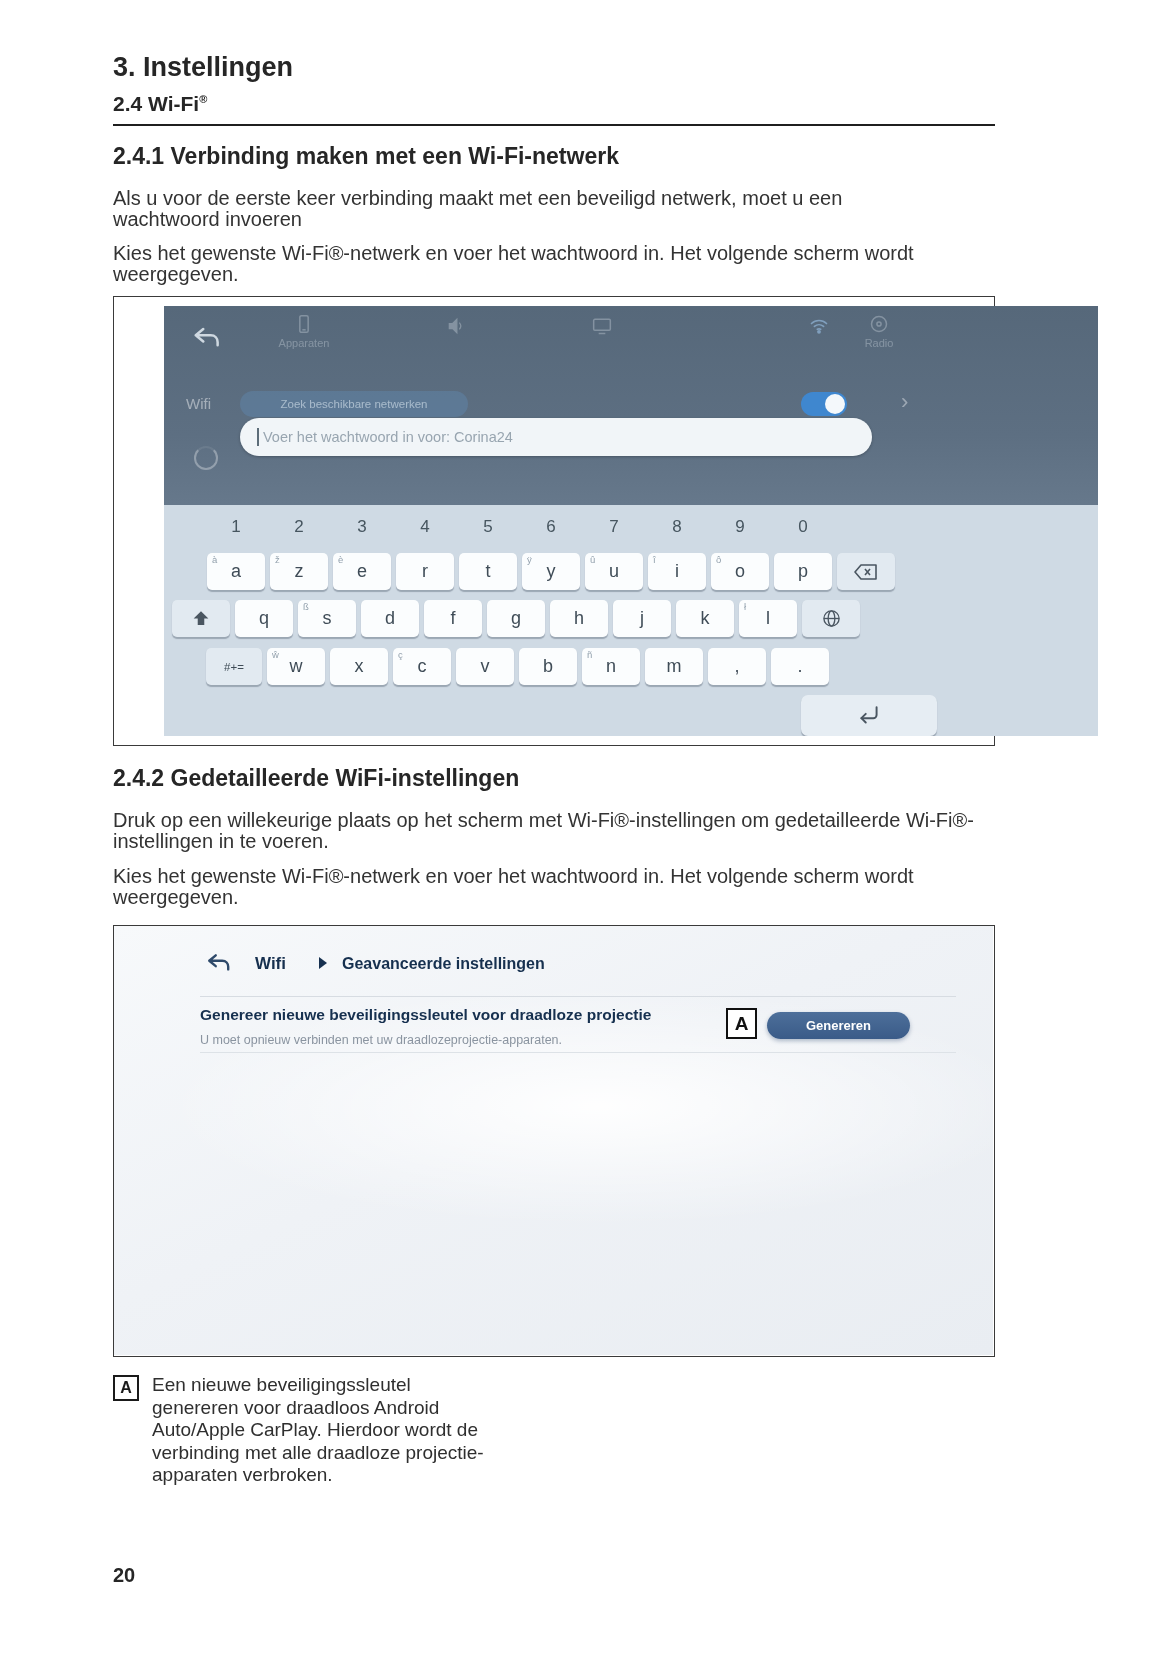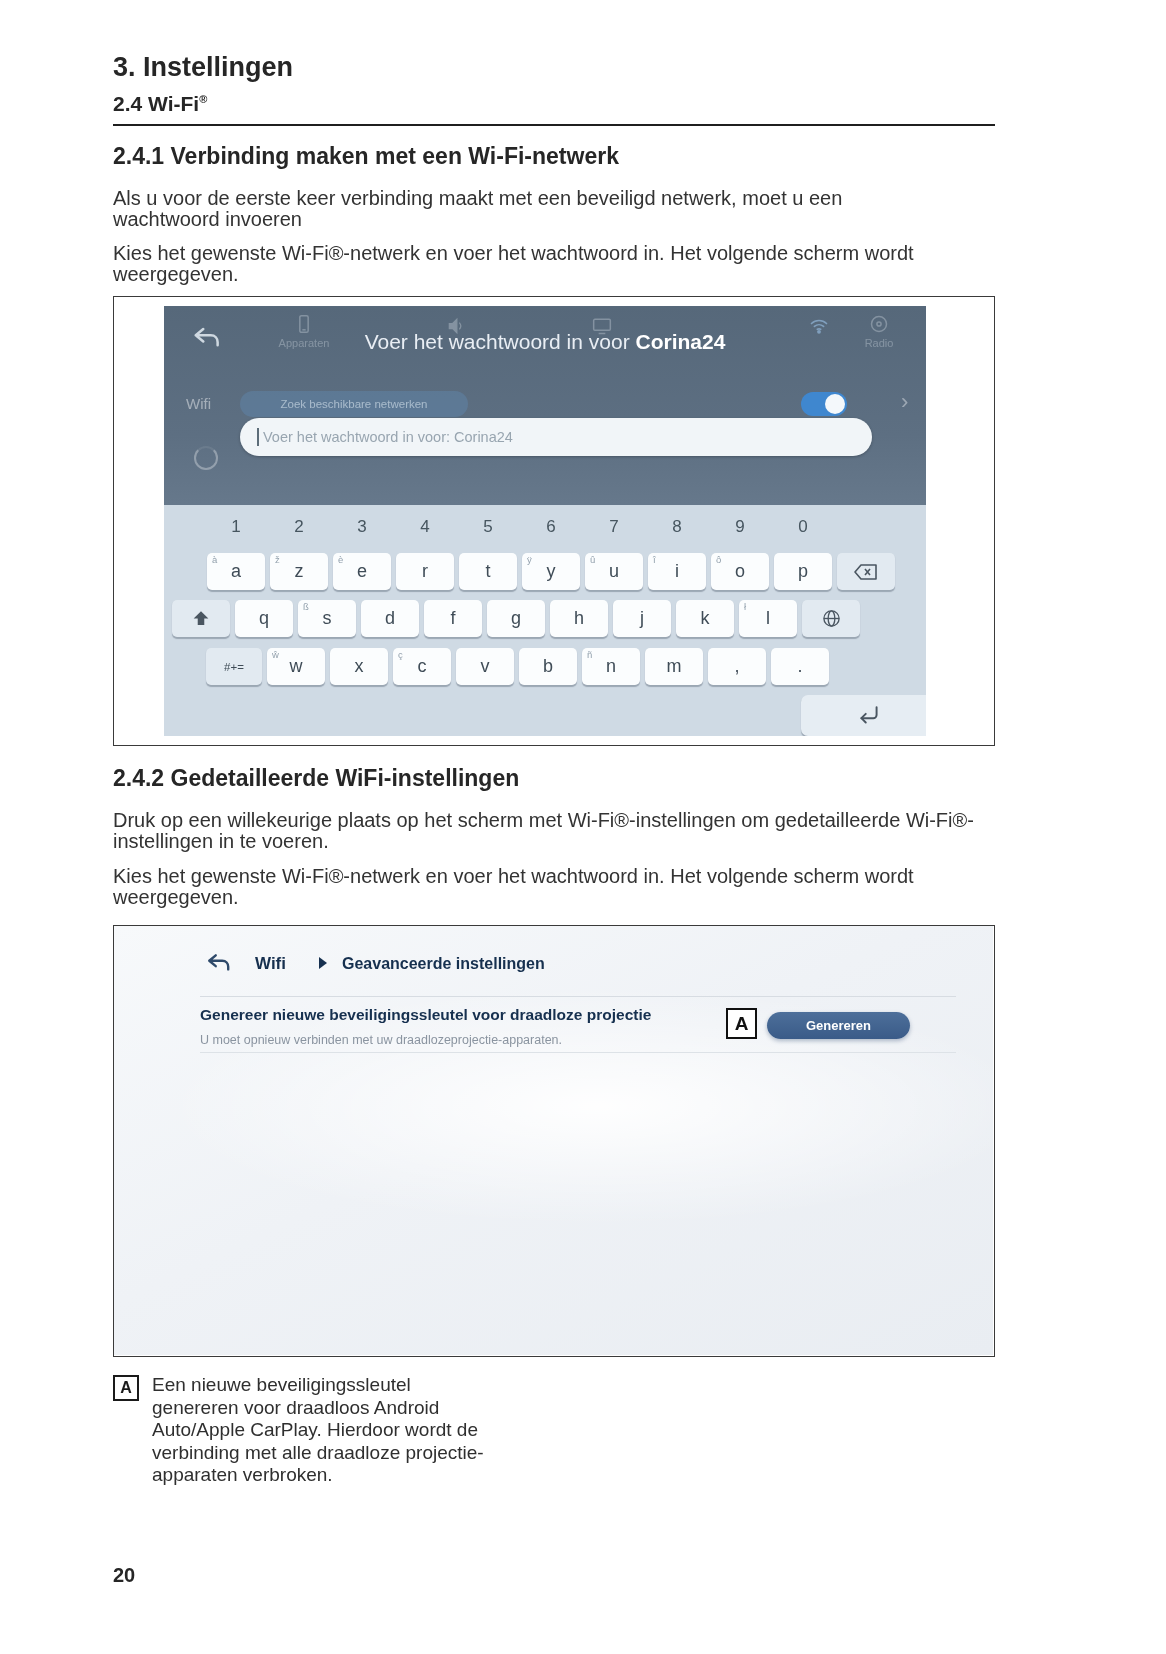--- a/index.html
+++ b/index.html
@@ -14,21 +14,21 @@
   .head-rule { position:absolute; left:113px; top:124px; width:882px; border:none; border-top:2px solid #1f1f1f; }
   .sub-heading { position:absolute; left:113px; font-size:23px; font-weight:bold; color:#262626; }
   .body-para { position:absolute; left:113px; font-size:20px; line-height:21px; color:#333; }
 
   
   .fig { position:absolute; left:113px; width:882px; border:1.5px solid #3a3a3a; background:#fff; }
   .fig1 { top:296px; height:450px; }
   .fig2 { top:925px; height:432px; }
 
   
-  .screen1 { position:absolute; left:50px; top:9px; width:762px; height:430px; overflow:hidden;
+  .screen1 { position:absolute; left:50px; top:9px; width:934px; height:430px; overflow:hidden;
              background:linear-gradient(180deg,#56687a 0%,#5d6f82 30%,#66788b 46%); }
   .kb-area { position:absolute; left:0; top:199px; width:100%; height:231px; background:#cfdae4; }
 
   .s1-back { position:absolute; left:28px; top:18px; width:30px; height:30px; opacity:.9; }
   .s1-tab { position:absolute; top:8px; width:74px; text-align:center; opacity:.33; color:#dfe7ee; }
   .s1-tab .tlabel { display:block; font-size:11px; margin-top:3px; }
   .s1-icon { position:absolute; top:10px; opacity:.33; }
   .s1-title { position:absolute; left:0; top:24px; width:100%; text-align:center; font-size:21px; color:#e9eef4; }
   .s1-title b { color:#ffffff; }
 
@@ -150,23 +150,20 @@
       </div>
 
       <div class="s1-tab" style="left:678px;">
         <svg viewBox="0 0 24 24" width="20" height="20" style="margin:0 auto;" fill="none" stroke="#dfe7ee" stroke-width="1.8">
           <circle cx="12" cy="12" r="9"></circle>
             <circle cx="12" cy="12" r="2.5"></circle>
         </svg>
         <span class="tlabel">Radio</span>
       </div>
 
-      <div class="s1-title">
-        <span>Voer het wachtwoord in voor </span><b>Corina24</b>
-      </div>
 
       <span class="s1-wifi-label">Wifi</span>
       <div class="s1-pill">Zoek beschikbare netwerken</div>
       <div class="s1-toggle">
           <div class="knob"></div>
         </div>
       <span class="s1-chevron">›</span>
       <div class="s1-spinner"></div>
 
       <div class="s1-input-wrap">

